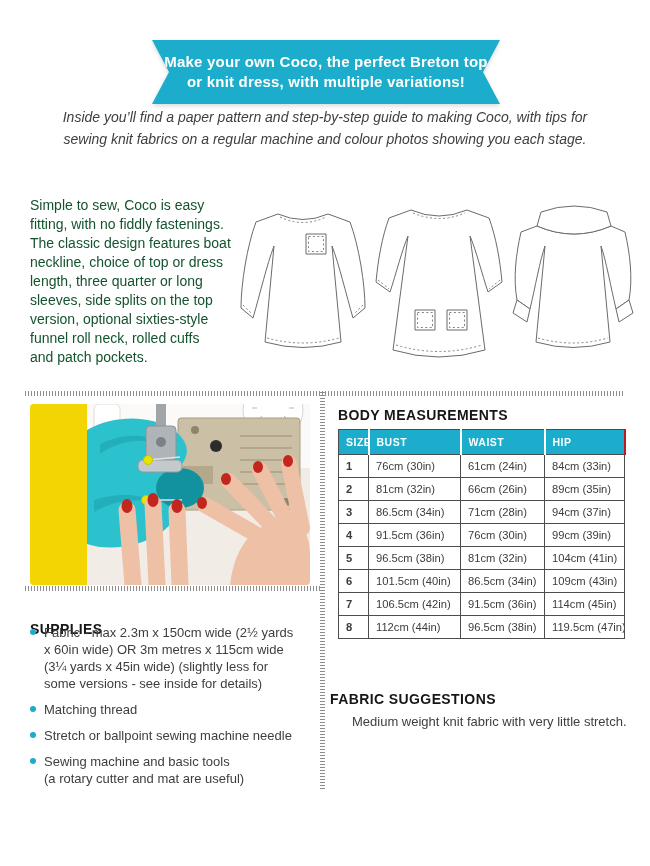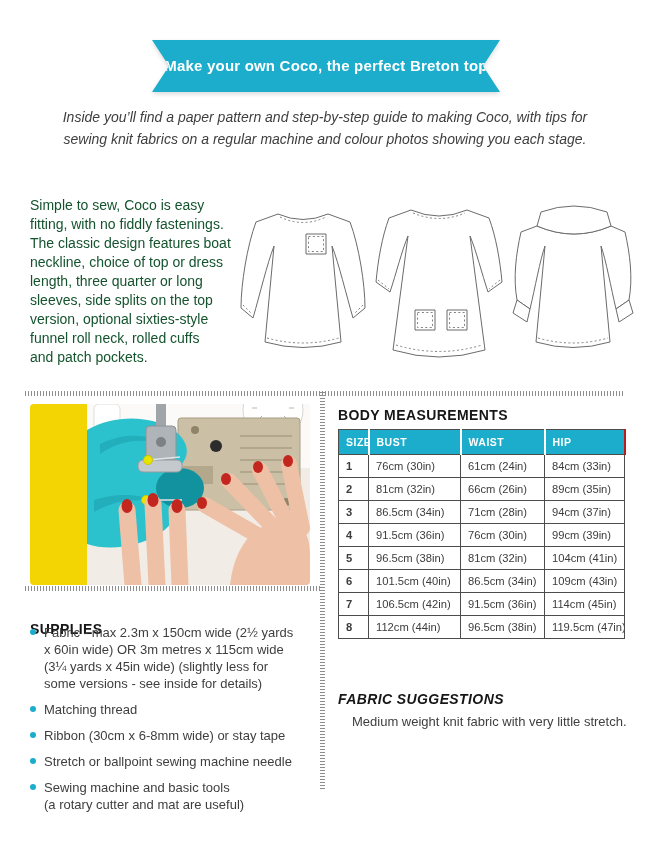--- a/index.html
+++ b/index.html
@@ -3,21 +3,21 @@
 <meta charset="utf-8">
 <style>
   html,body{margin:0;padding:0;background:#ffffff;}
   .page{
     position:relative;width:650px;height:866px;background:#ffffff;
     font-family:"Liberation Sans",sans-serif;color:#3e3e3e;overflow:hidden;
   }
   .pre{white-space:pre-line;}
 
   
-  .banner-wrap{position:absolute;left:152px;top:40px;width:348px;height:52px;
+  .banner-wrap{position:absolute;left:152px;top:40px;width:348px;height:64px;
     filter:drop-shadow(0 2px 2px rgba(0,0,0,.15));}
   .banner{width:100%;height:100%;background:#1badcb;color:#fff;
     clip-path:polygon(0 0,100% 0,calc(100% - 17px) 50%,100% 100%,0 100%,17px 50%);
     display:flex;flex-direction:column;align-items:center;justify-content:center;
     font-weight:bold;font-size:15px;line-height:20px;text-align:center;letter-spacing:.2px;}
 
   .intro{position:absolute;left:15px;top:106px;width:620px;text-align:center;
     font-size:14px;line-height:22px;color:#3e3e3e;font-style:italic;}
 
   .desc{position:absolute;left:30px;top:196px;width:235px;
@@ -34,21 +34,21 @@
   #rule-left{left:25px;top:586px;width:297px;}
   #rule-mid{left:320px;top:391px;height:398px;}
 
   .photo{position:absolute;left:30px;top:404px;width:280px;height:181px;
     border-radius:4px;overflow:hidden;}
 
   .sec-title{position:absolute;margin:0;font-size:14px;font-weight:bold;
     color:#161616;letter-spacing:.4px;text-align:center;}
   #supplies-title{left:30px;top:621px;}
   #bm-title{left:338px;top:407px;}
-  #fs-title{left:338px;top:691px;font-style:italic;}
+  #fs-title{left:330px;top:691px;}
 
   .supplies-list{position:absolute;left:30px;top:624px;width:290px;
     display:flex;flex-direction:column;gap:9px;list-style:none;margin:0;padding:0;}
   .supply-item{display:flex;gap:8px;font-size:13px;line-height:17px;color:#3e3e3e;}
   .dot{width:6px;height:6px;border-radius:50%;background:#1badcb;margin-top:5px;flex:none;}
 
   table.bm{position:absolute;left:338px;top:429px;width:286px;border-collapse:collapse;
     table-layout:fixed;font-size:11.2px;color:#3c3c3c;border:1px solid #4c4c4c;}
   table.bm th{background:#1badcb;color:#fff;font-size:10.5px;letter-spacing:.5px;
     text-align:left;padding:6px 4px 6px 7px;border-right:2px solid #fff;
@@ -66,20 +66,21 @@
   svg .st{fill:none;stroke:#828282;stroke-width:1;stroke-dasharray:2 2.4;}
 </style>
 </head>
 <body>
 
 <div class="page">
 
   <div class="banner-wrap">
     <div class="banner">
       <div>Make your own Coco, the perfect Breton top</div>
+      <div>or knit dress, with multiple variations!</div>
     </div>
   </div>
 
   <div class="intro pre">Inside you’ll find a paper pattern and step-by-step guide to making Coco, with tips for
 sewing knit fabrics on a regular machine and colour photos showing you each stage.</div>
 
   <div class="desc pre">Simple to sew, Coco is easy
 fitting, with no fiddly fastenings.
 The classic design features boat
 neckline, choice of top or dress
@@ -193,24 +194,20 @@
 x 60in wide) OR 3m metres x 115cm wide
 (3¼ yards x 45in wide) (slightly less for
 some versions - see inside for details)</span>
       </li>
     <li class="supply-item">
       <span class="dot"></span>
       <span class="pre">Matching thread</span>
       </li>
     <li class="supply-item">
       <span class="dot"></span>
-      <span class="pre">Ribbon (30cm x 6-8mm wide) or stay tape</span>
-      </li>
-    <li class="supply-item">
-      <span class="dot"></span>
       <span class="pre">Stretch or ballpoint sewing machine needle</span>
       </li>
     <li class="supply-item">
       <span class="dot"></span>
       <span class="pre">Sewing machine and basic tools
 (a rotary cutter and mat are useful)</span>
       </li>
   </ul>
 
   <h3 id="bm-title" class="sec-title">BODY MEASUREMENTS</h3>

